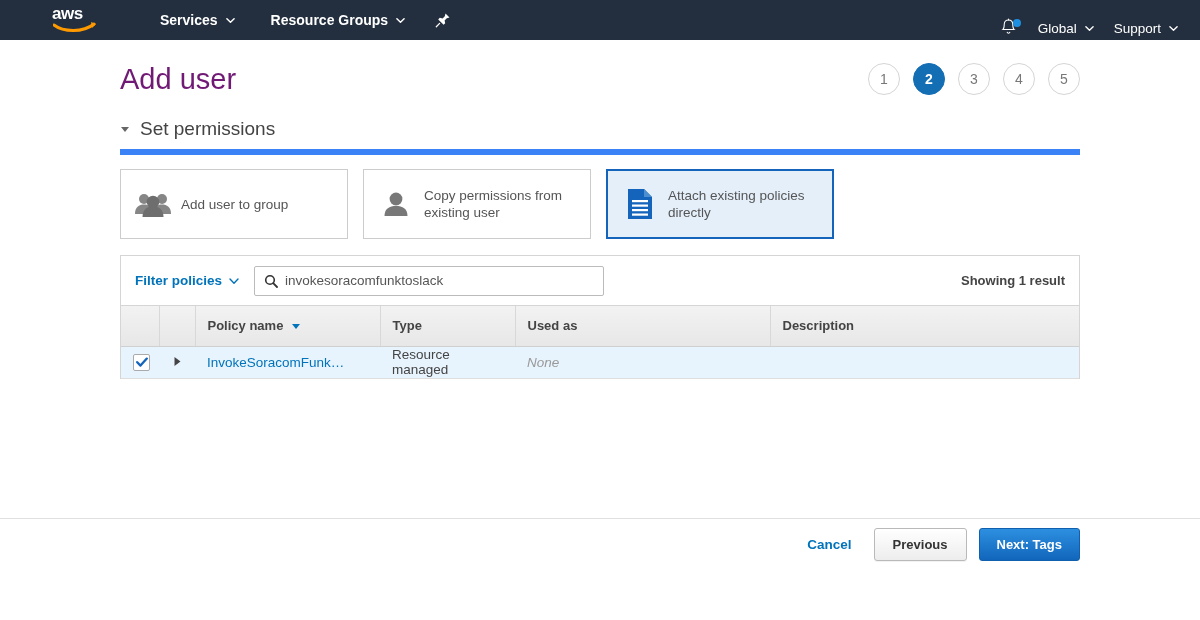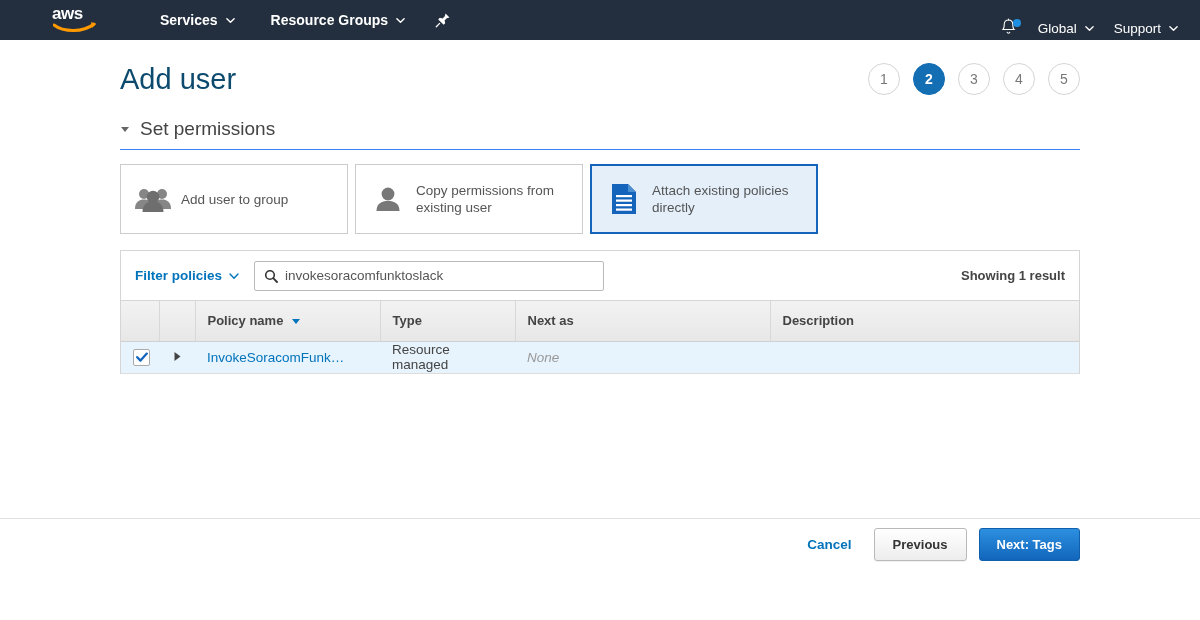--- a/index.html
+++ b/index.html
@@ -119,21 +119,21 @@
 
   .page-head {
     display: flex;
     align-items: center;
     justify-content: space-between;
     padding: 0 120px 0 120px;
     height: 78px;
   }
   .page-title {
     font-size: 29px;
-    color: #0c4a6e;
+    color: #701a75;
     font-weight: normal;
     letter-spacing: 0px;
     margin: 0;
   }
   .steps {
     display: flex;
     align-items: center;
     gap: 13px;
   }
   .step {
@@ -154,21 +154,21 @@
     border-color: #146eb4;
     color: #ffffff;
     font-weight: bold;
   }
 
   .section-wrap { padding: 0 120px; }
 
   .section-header {
     display: flex;
     align-items: center;
-    border-bottom: 1px solid #3b82f6;
+    border-bottom: 6px solid #3b82f6;
     padding-bottom: 9px;
     margin-bottom: 14px;
   }
   .section-caret {
     width: 10px;
     height: 10px;
     margin-right: 10px;
     display: block;
   }
   .section-caret svg { display: block; }
@@ -187,21 +187,21 @@
     width: 228px;
     height: 70px;
     border: 1px solid #cccccc;
     background: #ffffff;
     display: flex;
     align-items: center;
     padding: 0 14px;
     box-sizing: border-box;
     cursor: pointer;
   }
-  .card + .card { margin-left: 4px; }
+  .card + .card { margin-left: 12px; }
   .card.selected {
     border: 2px solid #1464bc;
     background: #e4effa;
   }
   .card-icon {
     width: 36px;
     flex: none;
     display: flex;
     align-items: center;
     justify-content: center;
@@ -581,21 +581,21 @@
               <span class="th-inner">
                 <span>Policy name</span>
                 <span class="sort-caret">
                   <svg width="10" height="10" viewBox="0 0 10 10">
                       <path d="M1 3 L9 3 L5 8 Z" fill="#0073bb"></path>
                     </svg>
                 </span>
               </span>
             </th>
             <th class="c-type">Type</th>
-            <th class="c-used">Next as</th>
+            <th class="c-used">Used as</th>
             <th class="c-desc">Description</th>
           </tr>
         </thead>
         <tbody>
           <tr class="row-selected">
             <td class="c-check">
               <span class="checkbox">
                 <span>
                   <svg width="12" height="11" viewBox="0 0 12 11">
                       <path d="M1.2 5.2 L4.5 8.6 L10.8 1.6" stroke="#1464bc" stroke-width="2.3" fill="none" stroke-linecap="round" stroke-linejoin="round"></path>

